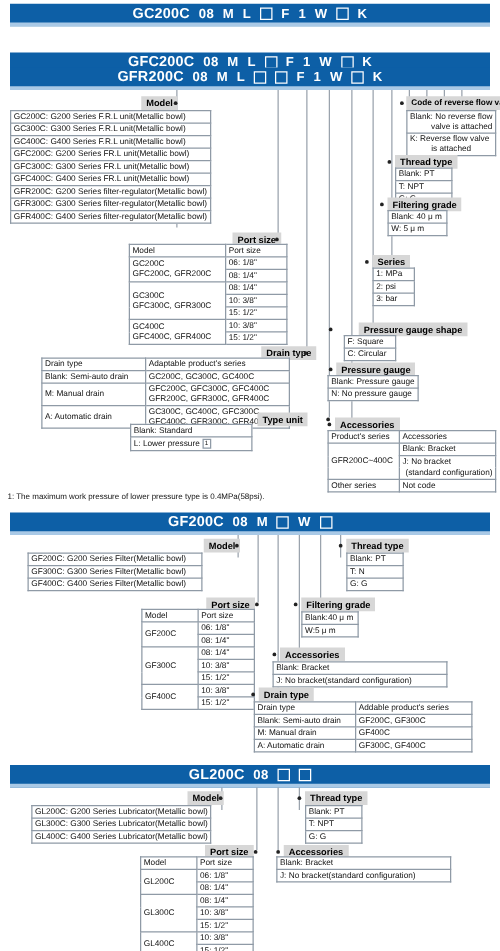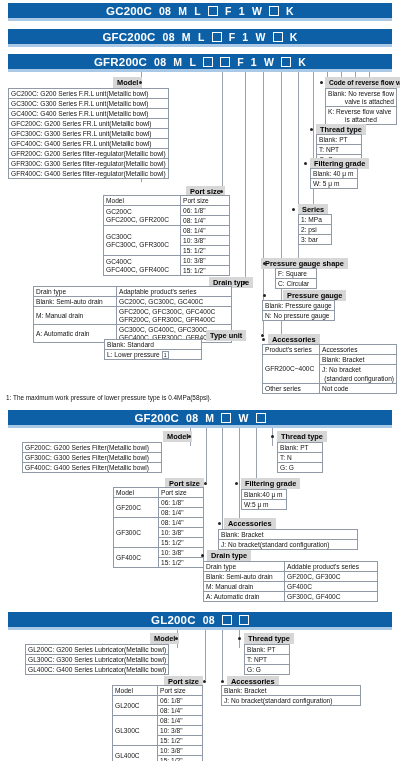--- a/index.html
+++ b/index.html
@@ -84,21 +84,21 @@
     <span>L</span>
     <span class="sq"></span>
     <span>F</span>
     <span>1</span>
     <span>W</span>
     <span class="sq"></span>
     <span>K</span>
   </div>
 </div>
 
-<div class="codebar" style="top:29px;">
+<div class="codebar" style="top:42px;">
   <div class="codeinner">
     <span class="series">GFC200C</span>
     <span>08</span>
     <span>M</span>
     <span>L</span>
     <span class="sq"></span>
     <span>F</span>
     <span>1</span>
     <span>W</span>
     <span class="sq"></span>
@@ -290,34 +290,34 @@
       </tr>
   <tr>
         <td>2: psi</td>
       </tr>
   <tr>
         <td>3: bar</td>
       </tr>
 </tbody>
   </table>
 
-<div class="chip" style="left:261px;top:258px;text-align:center;">Pressure gauge shape</div>
+<div class="chip" style="left:287px;top:258px;text-align:center;">Pressure gauge shape</div>
 <div class="dot" style="left:263px;top:262px;"></div>
 <table class="t" style="left:275px;top:268px;width:42px;">
   <tbody>
       <tr>
         <td>F: Square</td>
       </tr>
   <tr>
         <td>C: Circular</td>
       </tr>
 </tbody>
   </table>
 
-<div class="chip" style="left:283px;top:290px;">Pressure gauge</div>
+<div class="chip" style="left:269px;top:290px;">Pressure gauge</div>
 <div class="dot" style="left:263px;top:294px;"></div>
 <table class="t" style="left:262px;top:300px;width:72px;">
   <tbody>
       <tr>
         <td>Blank: Pressure gauge</td>
       </tr>
   <tr>
         <td>N: No pressure gauge</td>
       </tr>
 </tbody>

